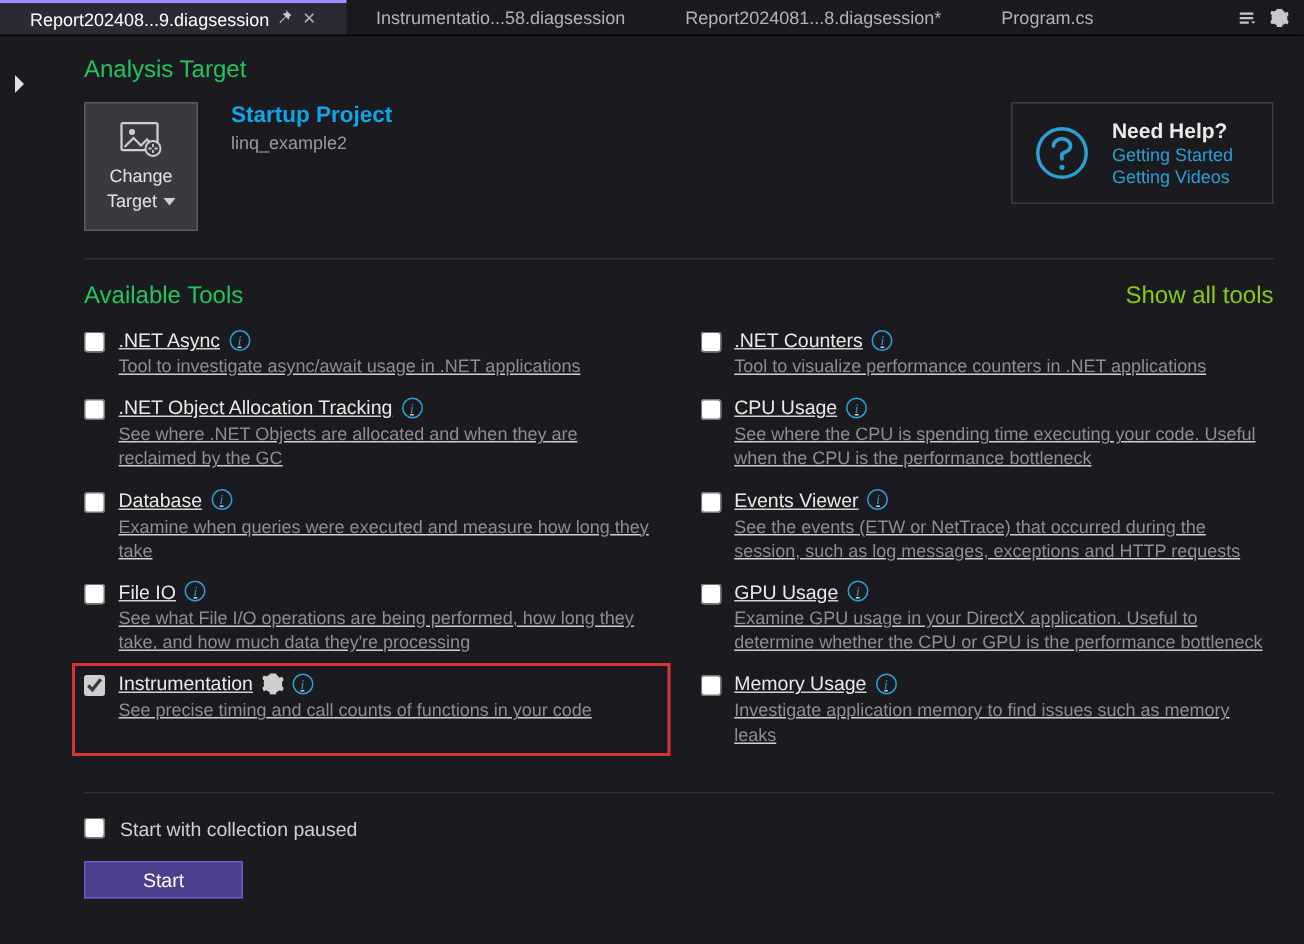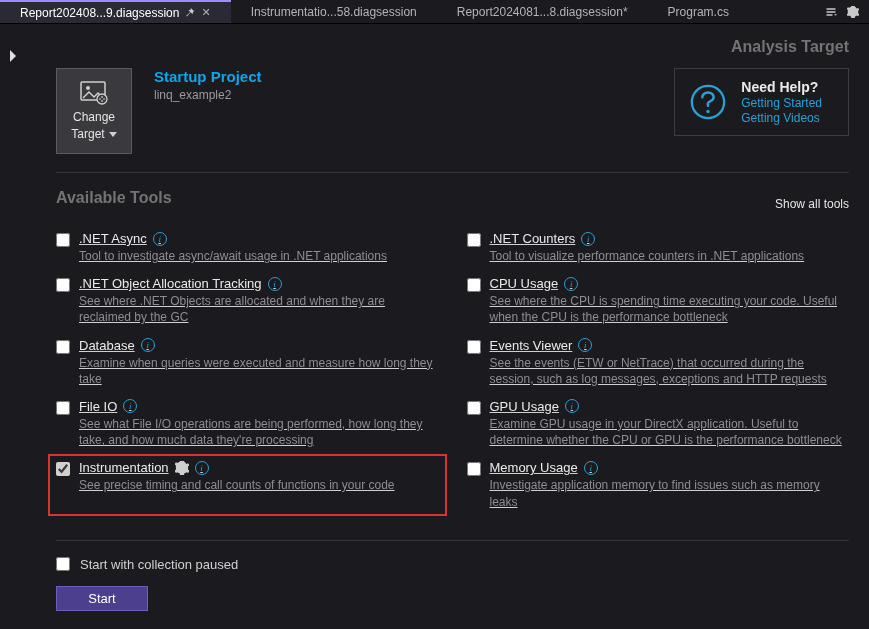--- a/index.html
+++ b/index.html
@@ -65,24 +65,23 @@
     cursor: pointer;
   }
   .main {
     flex: 1;
     padding: 14px 20px 10px 30px;
     overflow: auto;
   }
 
   h2.section {
     font-size: 16px;
-    font-weight: 700;
-    color: #737373;
+    font-weight: 400;
+    color: #22c55e;
     margin-bottom: 12px;
-    text-align: right;
   }
 
   
   .target-row {
     display: flex;
     align-items: flex-start;
     gap: 22px;
     margin-bottom: 18px;
   }
   .change-target {
@@ -125,21 +124,21 @@
   .help-text .hl { font-size: 12px; color: #2aa0d4; display: block; margin-top: 1px; cursor: pointer; }
 
   hr.sep { border: none; border-top: 1px solid #323238; margin: 6px 0 16px; }
 
   
   .tools-head {
     display: flex;
     align-items: center;
     justify-content: space-between;
   }
-  .show-all { color: #e5e5e5; font-size: 12px; cursor: pointer; }
+  .show-all { color: #84cc16; font-size: 16px; cursor: pointer; }
 
   .tools-grid {
     display: grid;
     grid-template-columns: 1fr 1fr;
     column-gap: 28px;
     row-gap: 12px;
     margin-top: 12px;
   }
   .tool {
     display: flex;
@@ -189,21 +188,21 @@
   .start-row {
     display: flex;
     align-items: center;
     gap: 10px;
     margin-top: 6px;
   }
   .start-row input { width: 14px; height: 14px; }
   .start-btn {
     display: inline-block;
     margin-top: 14px;
-    width: 92px;
+    width: 106px;
     text-align: center;
     padding: 4px 16px;
     background: #4b3f8e;
     color: #fff;
     font-size: 13px;
     border: 1px solid #6a5fc0;
     cursor: pointer;
   }
 </style>
 </head>
@@ -286,21 +285,21 @@
           <div class="hh">Need Help?</div>
           <span class="hl">Getting Started</span>
           <span class="hl">Getting Videos</span>
         </div>
       </div>
     </div>
 
     <hr class="sep">
 
     <div class="tools-head">
-      <h2 class="section" style="margin-bottom:12px">Available Tools</h2>
+      <h2 class="section" style="margin-bottom:0">Available Tools</h2>
       <span class="show-all">Show all tools</span>
     </div>
 
     <div class="tools-grid">
 
       <div class="tool">
         <div class="cb"><input type="checkbox" style=""></div>
         <div class="tool-body">
           <div class="tool-title">
             <span>.NET Async</span>

